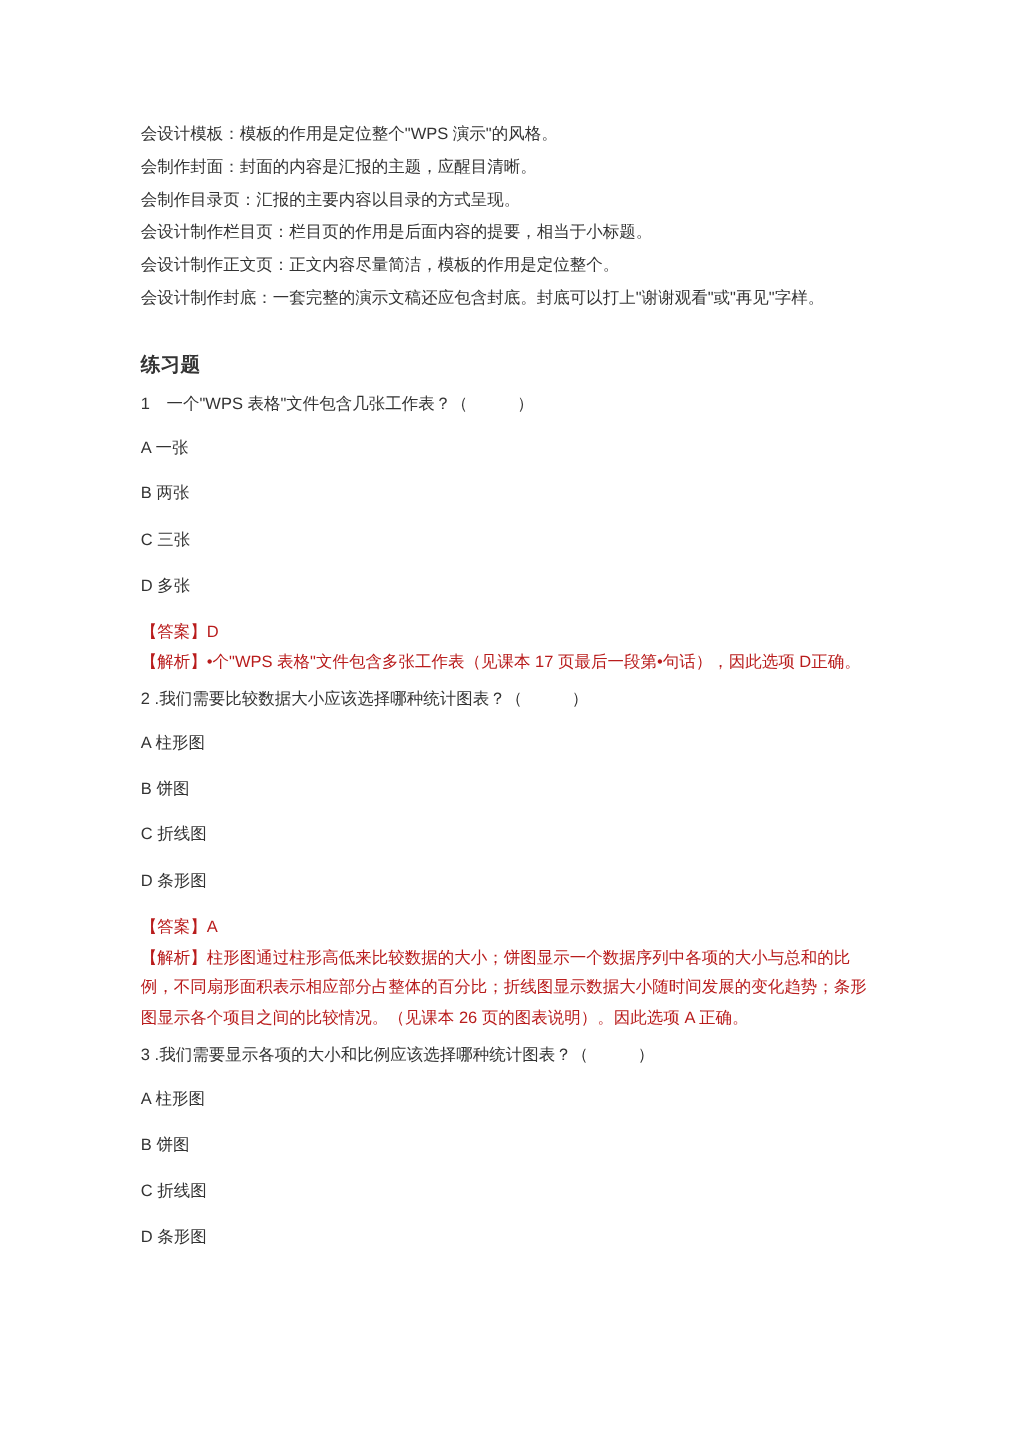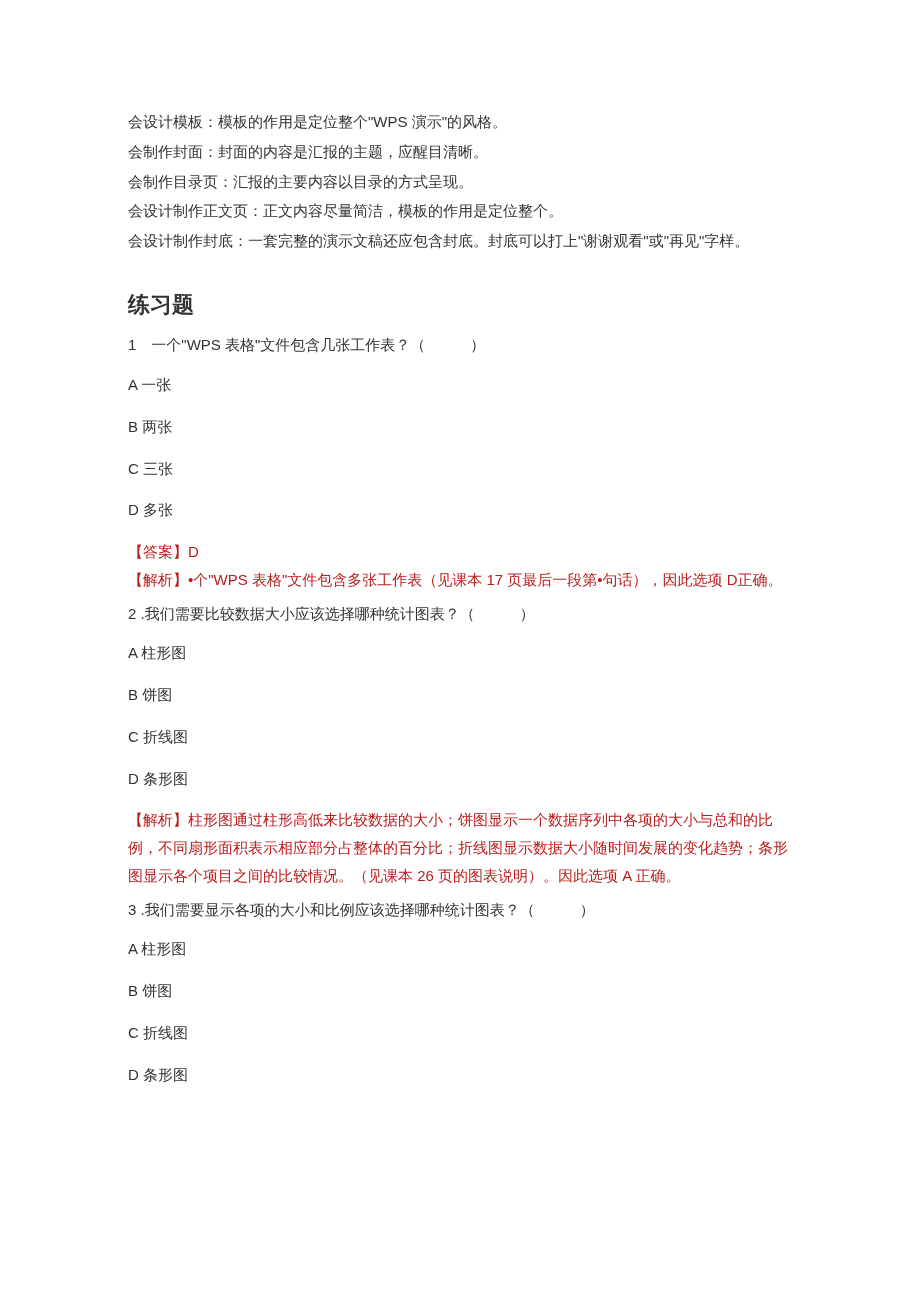--- a/index.html
+++ b/index.html
@@ -8,33 +8,34 @@
       width: 920px;
       min-height: 1301px;
       padding: 108px 128px 60px 128px;
       font-family: "Microsoft YaHei", "SimSun", sans-serif;
       font-size: 15px;
       color: #333333;
       line-height: 1.85;
     }
     .intro-line { margin-bottom: 2px; }
     .section-gap { margin-top: 30px; }
-    .section-title { font-size: 22px; font-weight: bold; margin-bottom: 6px; }
+    .section-title { font-size: 18px; font-weight: bold; margin-bottom: 6px; }
     .q-stem { margin-top: 6px; margin-bottom: 12px; }
     .option { margin-bottom: 14px; }
     .answer-block { margin-top: 4px; margin-bottom: 6px; color: #b91c1c; }
     .answer-line { margin-bottom: 0px; }
   </style>
 </head>
 <body>
 
 <div>
   <p class="intro-line">会设计模板：模板的作用是定位整个"WPS 演示"的风格。</p>
   <p class="intro-line">会制作封面：封面的内容是汇报的主题，应醒目清晰。</p>
   <p class="intro-line">会制作目录页：汇报的主要内容以目录的方式呈现。</p>
+  <p class="intro-line">会设计制作栏目页：栏目页的作用是后面内容的提要，相当于小标题。</p>
   <p class="intro-line">会设计制作正文页：正文内容尽量简洁，模板的作用是定位整个。</p>
   <p class="intro-line">会设计制作封底：一套完整的演示文稿还应包含封底。封底可以打上"谢谢观看"或"再见"字样。</p>
 </div>
 
 <div class="section-gap">
   <p class="section-title">练习题</p>
 </div>
 
 <p class="q-stem">1　一个"WPS 表格"文件包含几张工作表？（　　　）</p>
 <p class="option">A 一张</p>
@@ -45,20 +46,21 @@
   <p class="answer-line">【答案】D</p>
   <p class="answer-line">【解析】•个"WPS 表格"文件包含多张工作表（见课本 17 页最后一段第•句话），因此选项 D正确。</p>
 </div>
 
 <p class="q-stem">2  .我们需要比较数据大小应该选择哪种统计图表？（　　　）</p>
 <p class="option">A 柱形图</p>
 <p class="option">B 饼图</p>
 <p class="option">C 折线图</p>
 <p class="option">D 条形图</p>
 <div class="answer-block">
+  <p class="answer-line">【答案】A</p>
   <p class="answer-line">【解析】柱形图通过柱形高低来比较数据的大小；饼图显示一个数据序列中各项的大小与总和的比例，不同扇形面积表示相应部分占整体的百分比；折线图显示数据大小随时间发展的变化趋势；条形图显示各个项目之间的比较情况。（见课本 26 页的图表说明）。因此选项 A 正确。</p>
 </div>
 
 <p class="q-stem" style="margin-top:5px">3  .我们需要显示各项的大小和比例应该选择哪种统计图表？（　　　）</p>
 <p class="option">A 柱形图</p>
 <p class="option">B 饼图</p>
 <p class="option">C 折线图</p>
 <p class="option">D 条形图</p>
 
 </body></html>

